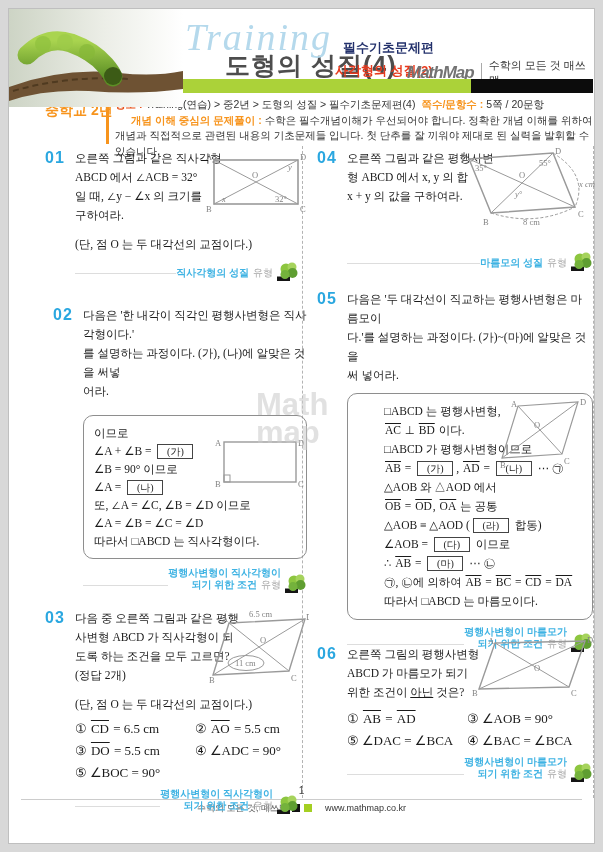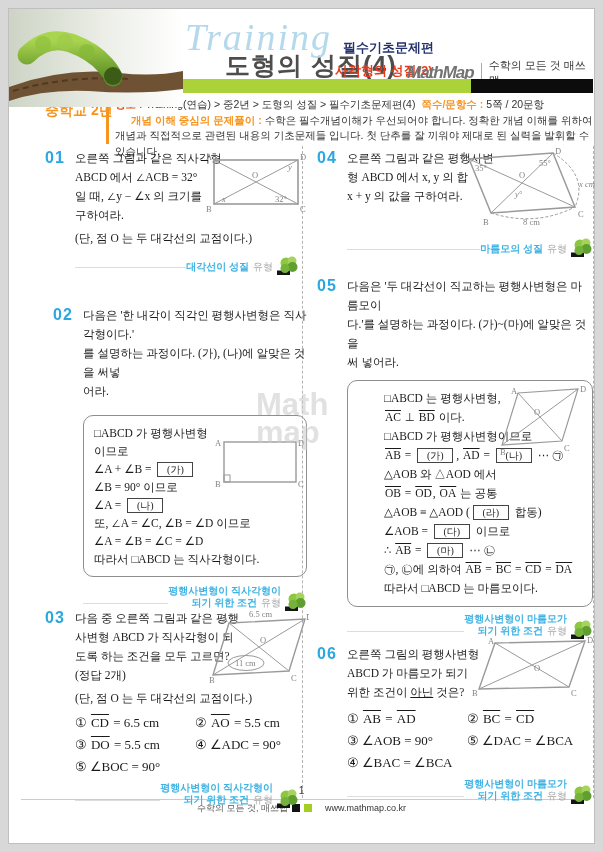--- a/index.html
+++ b/index.html
@@ -28,21 +28,21 @@
 
   
   .vdiv { position:absolute; top:137px; height:652px; border-left:1px dashed #b3b3b3; }
   .vdiv.center { left:293px; } .vdiv.right { left:584px; }
 
   
   .problem { position:absolute; display:flex; z-index:2; }
   .pnum { width:30px; flex:0 0 30px; font-size:16px; font-weight:bold; color:#2aa7e0; letter-spacing:1px; }
   .pbody { flex:1; position:relative; }
   .stem, .note { font-family:"Liberation Serif",serif; font-size:11.5px; line-height:19px; color:#1a1a1a; white-space:pre-line; }
-  .note { margin-top:4px; }
+  .note { margin-top:10px; }
   .fig { position:absolute; }
   .fig text { font-family:"Liberation Serif",serif; font-size:8.5px; fill:#848484; }
   .fig .it { font-style:italic; }
   .fig line, .fig polygon, .fig rect, .fig path, .fig ellipse { stroke:#9a9a9a; fill:none; }
 
   .proofbox { border:1.4px solid #8e8e8e; border-radius:10px; padding:8px 10px; position:relative;
               font-family:"Liberation Serif",serif; font-size:11.5px; color:#1a1a1a; }
   .proofbox .rich-line { line-height:18px; min-height:18px; }
   .tall .rich-line { line-height:19px; min-height:19px;margin-left:26px; }
   .boxfill { display:inline-block; border:1px solid #444; min-width:36px; text-align:center; font-size:10px; line-height:13px; margin:0 3px; background:#fff; padding:0 4px; }
@@ -133,21 +133,21 @@
           <text x="95" y="9">D</text>
         <text x="1" y="61">B</text>
           <text x="95" y="61">C</text>
         <text x="47" y="27">O</text>
         <text class="it" x="17" y="51">x</text>
         <text x="70" y="51">32°</text>
         <text class="it" x="83" y="19">y</text>
       </svg>
       <div class="tag">
         <span class="tag-rule"></span>
-        <span class="tag-text"><span>대각선이 성질</span><span class="tag-suffix">유형</span></span>
+        <span class="tag-text"><span>직사각형의 성질</span><span class="tag-suffix">유형</span></span>
         <svg class="tree" width="22" height="19" viewBox="0 0 22 19">
           <rect x="0" y="14.5" width="13" height="4.5" fill="#151515" stroke="none"></rect>
           <circle cx="9" cy="7" r="5.5" fill="#8dc63f" stroke="none"></circle>
             <circle cx="15" cy="5" r="4.5" fill="#a6d35c" stroke="none"></circle>
           <circle cx="15.5" cy="11" r="5" fill="#5f9e31" stroke="none"></circle>
             <circle cx="8" cy="12.5" r="4.5" fill="#74b23c" stroke="none"></circle>
         </svg>
       </div>
     </div>
   </div>
@@ -160,21 +160,20 @@
 어라.</div>
       <div class="proofbox" style="margin-top:14px;">
         <svg class="fig" style="right:2px; top:20px;" width="92" height="52" viewBox="0 0 92 52">
           <rect x="12" y="6" width="72" height="40" stroke-width="1.4"></rect>
           <rect x="12" y="39" width="6" height="7" stroke-width="1"></rect>
           <text x="3" y="10">A</text>
             <text x="86" y="10">D</text>
           <text x="3" y="51">B</text>
             <text x="86" y="51">C</text>
         </svg>
-      <div class="rich-line"><span>□ABCD 가 평행사변형</span></div>
           <div class="rich-line"><span>이므로</span></div>
           <div class="rich-line"><span>∠A + ∠B = </span><span class="boxfill">(가)</span></div>
           <div class="rich-line"><span>∠B = 90° 이므로</span></div>
           <div class="rich-line"><span>∠A = </span><span class="boxfill">(나)</span></div>
           <div class="rich-line"><span>또, ∠A = ∠C, ∠B = ∠D 이므로</span></div>
           <div class="rich-line"><span>∠A = ∠B = ∠C = ∠D</span></div>
           <div class="rich-line"><span>따라서 □ABCD 는 직사각형이다.</span></div>
         </div>
       <div class="tag">
         <span class="tag-rule"></span>
@@ -248,35 +247,35 @@
           <text x="98" y="7">D</text>
         <text x="26" y="78">B</text>
           <text x="121" y="70">C</text>
         <text x="62" y="31">O</text>
         <text x="18" y="24">35°</text>
         <text x="82" y="19">55°</text>
         <text class="it" x="58" y="50">y°</text>
         <text class="it" x="122" y="40">x cm</text>
         <text x="66" y="78">8 cm</text>
       </svg>
-      <div class="tag" style="margin-top:32px;">
+      <div class="tag" style="margin-top:46px;">
         <span class="tag-rule"></span>
         <span class="tag-text"><span>마름모의 성질</span><span class="tag-suffix">유형</span></span>
         <svg class="tree" width="22" height="19" viewBox="0 0 22 19">
           <rect x="0" y="14.5" width="13" height="4.5" fill="#151515" stroke="none"></rect>
           <circle cx="9" cy="7" r="5.5" fill="#8dc63f" stroke="none"></circle>
             <circle cx="15" cy="5" r="4.5" fill="#a6d35c" stroke="none"></circle>
           <circle cx="15.5" cy="11" r="5" fill="#5f9e31" stroke="none"></circle>
             <circle cx="8" cy="12.5" r="4.5" fill="#74b23c" stroke="none"></circle>
         </svg>
       </div>
     </div>
   </div>
 
-  <div class="problem" style="left:308px; top:268px; width:276px;">
+  <div class="problem" style="left:308px; top:281px; width:276px;">
     <div class="pnum">05</div>
     <div class="pbody">
       <div class="stem">다음은 '두 대각선이 직교하는 평행사변형은 마름모이
 다.'를 설명하는 과정이다. (가)~(마)에 알맞은 것을
 써 넣어라.</div>
       <div class="proofbox tall" style="margin-top:8px;">
         <svg class="fig" style="right:4px; top:4px;" width="88" height="72" viewBox="0 0 88 72">
           <polygon points="18,8 78,4 62,56 2,60" stroke-width="1.2"></polygon>
           <line x1="18" y1="8" x2="62" y2="56"></line>
             <line x1="2" y1="60" x2="78" y2="4"></line>
@@ -323,21 +322,20 @@
         <line x1="24" y1="8" x2="98" y2="52"></line>
           <line x1="8" y1="54" x2="114" y2="6"></line>
         <text x="17" y="9">A</text>
           <text x="116" y="8">D</text>
         <text x="1" y="61">B</text>
           <text x="100" y="61">C</text>
         <text x="63" y="36">O</text>
       </svg>
       <div class="opts" style="margin-top:6px;">
           <div class="rich-line"><span>① </span><span class="ov">AB</span><span> = </span><span class="ov">AD</span></div>
-          <div class="rich-line"><span>② </span><span class="ov">BC</span><span> = </span><span class="ov">CD</span></div>
           <div class="rich-line"><span>③ ∠AOB = 90°</span></div>
           <div class="rich-line"><span>⑤ ∠DAC = ∠BCA</span></div>
           <div class="rich-line"><span>④ ∠BAC = ∠BCA</span></div>
         </div>
       <div class="tag" style="margin-top:4px;">
         <span class="tag-rule"></span>
         <span class="tag-text"><span>평행사변형이 마름모가</span><br><span>되기 위한 조건</span><span class="tag-suffix">유형</span></span>
         <svg class="tree" width="22" height="19" viewBox="0 0 22 19">
           <rect x="0" y="14.5" width="13" height="4.5" fill="#151515" stroke="none"></rect>
           <circle cx="9" cy="7" r="5.5" fill="#8dc63f" stroke="none"></circle>

